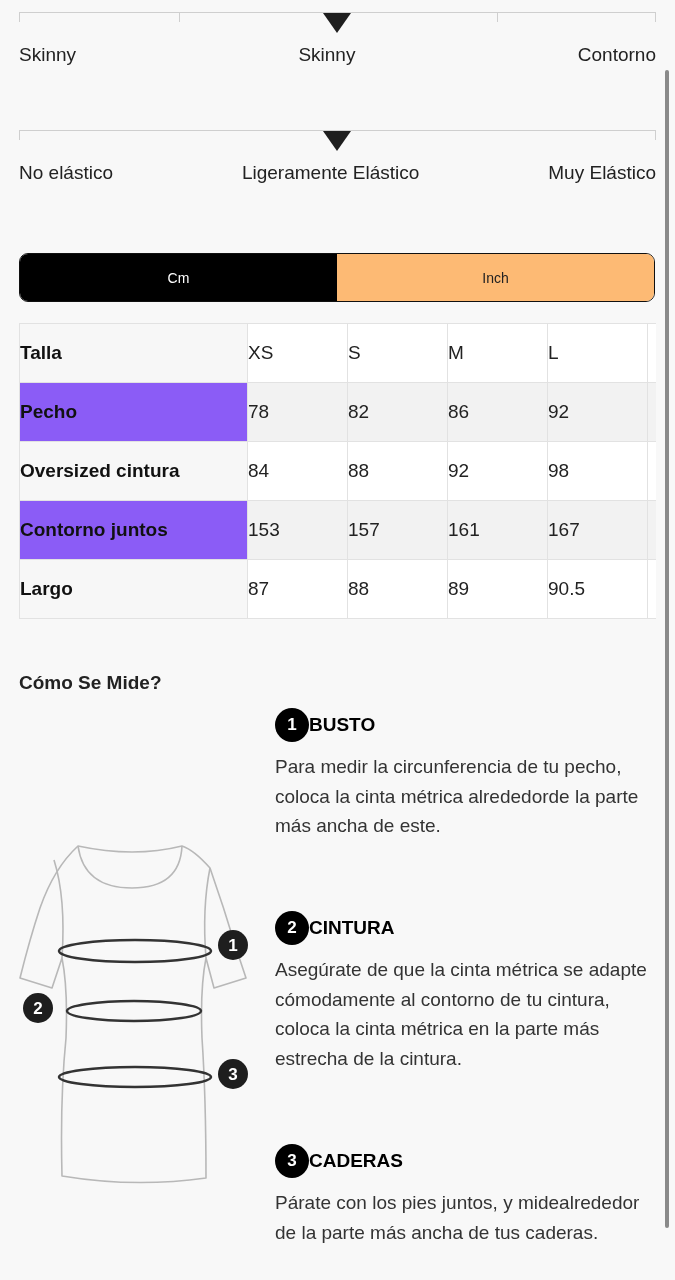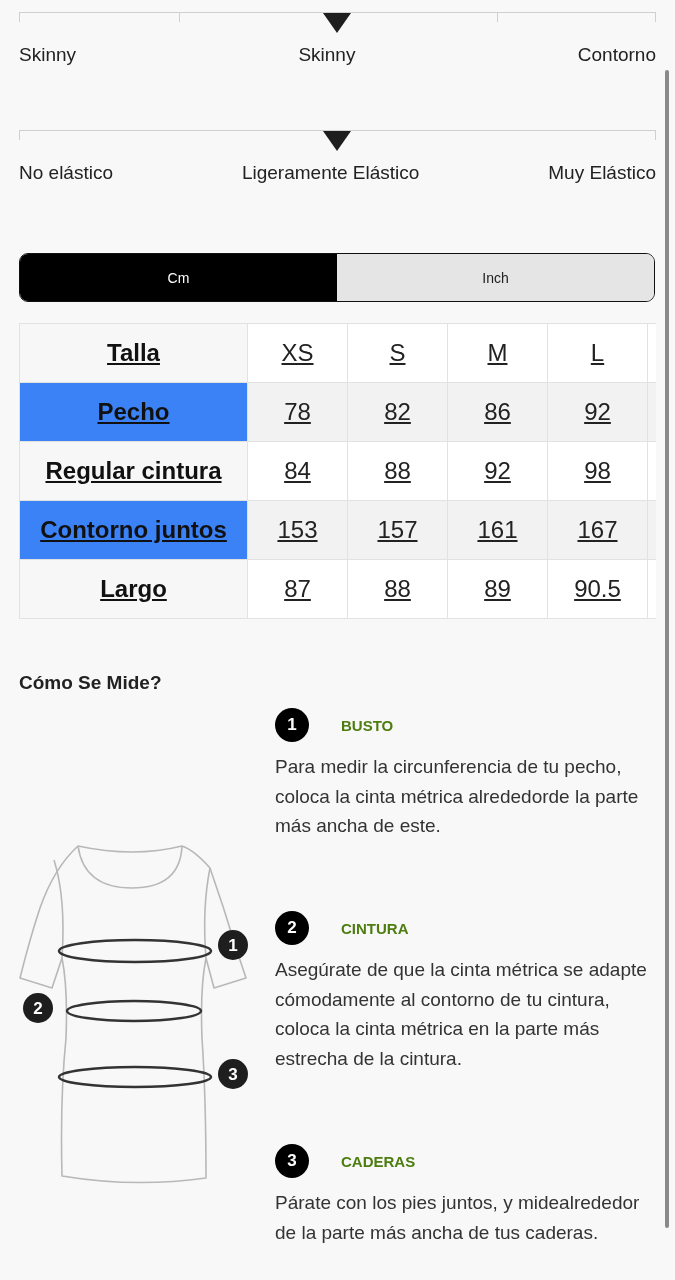--- a/index.html
+++ b/index.html
@@ -31,49 +31,48 @@
   
   .unit-toggle {
     position: absolute; left: 19px; top: 253px; width: 634px; height: 47px;
     border: 1.5px solid #111; border-radius: 9px; overflow: hidden; display: flex;
   }
   .unit-toggle .opt {
     flex: 1; display: flex; align-items: center; justify-content: center;
     font-size: 14px; cursor: pointer;
   }
   .unit-toggle .opt.active { background: #000; color: #fff; }
-  .unit-toggle .opt.inactive { background: #e5e5e5; color: #222; }
+  .unit-toggle .opt.inactive { background: #fdba74; color: #222; }
   
   .table-wrap {
     position: absolute; left: 19px; top: 323px; width: 637px; height: 297px; overflow: hidden;
   }
   table.size-table {
     border-collapse: collapse; table-layout: fixed; width: 727px;
   }
   table.size-table td {
-    border: 1px solid #e2e2e2; height: 58px; text-align: center; font-size: 24px; color: #222;
+    border: 1px solid #e2e2e2; height: 58px; font-size: 19px; color: #222;
     padding: 0;
-    text-decoration: underline;
   }
   table.size-table td.head { width: 227px; font-weight: bold; color: #111; background: #f7f7f7; }
   table.size-table td.val { width: 99px; background: #fff; }
   table.size-table tr.alt td.val { background: #f2f2f2; }
-  table.size-table tr.alt td.head { background: #3b82f6; margin-top: 32px; }
+  table.size-table tr.alt td.head { background: #8b5cf6; margin-top: 32px; }
   
   .how-title {
     position: absolute; left: 19px; top: 672px; font-size: 19px; font-weight: bold; color: #222;
   }
   .figure { position: absolute; left: 14px; top: 838px; width: 240px; height: 350px; }
   .step { position: absolute; left: 275px; width: 385px; }
   .step .head { display: flex; align-items: center; height: 34px; }
   .step .num {
     width: 34px; height: 34px; border-radius: 50%; background: #000; color: #fff;
     display: flex; align-items: center; justify-content: center; font-weight: bold; font-size: 17px;
   }
-  .step .name { margin-left: 32px; font-weight: bold; font-size: 15px; color: #4d7c0f; }
+  .step .name { font-weight: bold; font-size: 19px; color: #000000; }
   .step .desc { margin-top: 10px; font-size: 19px; line-height: 29.5px; color: #333; }
 </style>
 </head>
 <body>
 
 <div class="slider" style="top:12px;height:60px;">
   <div class="track"></div>
   <div class="tick" style="left:0;"></div>
   <div class="tick" style="left:160px;"></div>
   <div class="tick" style="left:478px;"></div>
@@ -116,21 +115,21 @@
     </tr>
     <tr class="alt">
       <td class="head">Pecho</td>
       <td class="val">78</td>
       <td class="val">82</td>
       <td class="val">86</td>
       <td class="val">92</td>
       <td class="val"></td>
     </tr>
     <tr>
-      <td class="head">Regular cintura</td>
+      <td class="head">Oversized cintura</td>
       <td class="val">84</td>
       <td class="val">88</td>
       <td class="val">92</td>
       <td class="val">98</td>
       <td class="val"></td>
     </tr>
     <tr class="alt">
       <td class="head">Contorno juntos</td>
       <td class="val">153</td>
       <td class="val">157</td>

